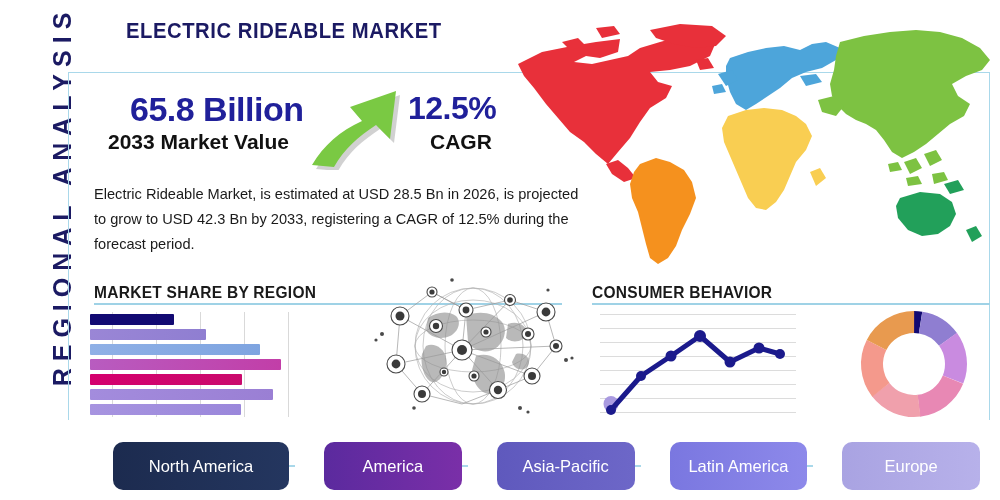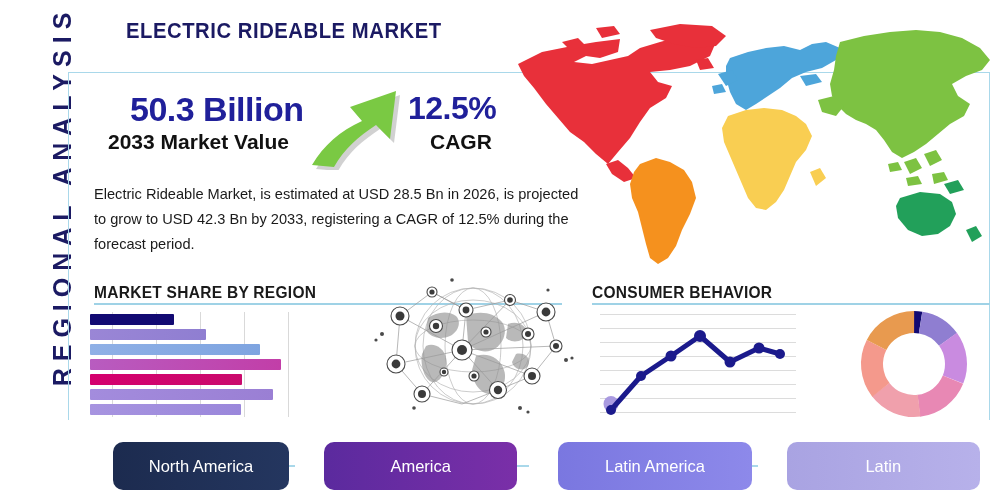--- a/index.html
+++ b/index.html
@@ -157,21 +157,21 @@
       <path fill="#7dc242" d="M432 162 L444 160 L448 168 L434 172 Z"></path>
 
       <path fill="#22a05a" d="M400 186 L420 180 L440 182 L452 190 L456 202 L450 214 L438 222
         L422 224 L408 218 L398 206 L396 194 Z"></path>
       <path fill="#22a05a" d="M444 172 L458 168 L464 178 L450 182 Z"></path>
       <path fill="#22a05a" d="M466 218 L476 214 L482 224 L472 230 Z"></path>
     </svg>
   </div>
 
   <div class="stats">
-    <div class="stat-big">50.3 Billion</div>
+    <div class="stat-big">65.8 Billion</div>
     <div class="stat-sub">2033 Market Value</div>
     <div class="arrow-wrap">
       <svg viewBox="0 0 110 86" width="110" height="86" xmlns="http://www.w3.org/2000/svg">
         <g transform="translate(4,5)">
           <path d="M2 76 C14 56 30 42 52 32 L40 18 L86 2 L80 50 L66 36 C48 48 34 60 24 78 Z" fill="#9a9a9a" opacity=".45" transform="translate(4,4)"></path>
           <path d="M2 76 C14 56 30 42 52 32 L40 18 L86 2 L80 50 L66 36 C48 48 34 60 24 78 Z" fill="#7ac943"></path>
         </g>
       </svg>
     </div>
     <div class="cagr-big">12.5%</div>
@@ -320,23 +320,26 @@
 
   <div class="regionbar">
     <div class="region-btn" style="flex:0 0 176px;background:linear-gradient(90deg,#1c2b4f,#24365f);">
       <span>North America</span>
     </div>
     <div class="region-gap"></div>
     <div class="region-btn" style="flex:1 1 0;background:linear-gradient(90deg,#5b2a9e,#7a2fa8);">
       <span>America</span>
     </div>
     <div class="region-gap"></div>
+    <div class="region-btn" style="flex:1 1 0;background:linear-gradient(90deg,#5f59bd,#6d67c8);">
+      <span>Asia-Pacific</span>
+    </div>
     <div class="region-gap"></div>
     <div class="region-btn" style="flex:1 1 0;background:linear-gradient(90deg,#7a77e0,#8d89ea);text-align:right;">
       <span>Latin America</span>
     </div>
     <div class="region-gap"></div>
     <div class="region-btn" style="flex:1 1 0;background:linear-gradient(90deg,#a9a3e2,#b7b1ea);">
-      <span>Latin</span>
+      <span>Europe</span>
     </div>
   </div>
 
 </div>
 
 </body></html>

